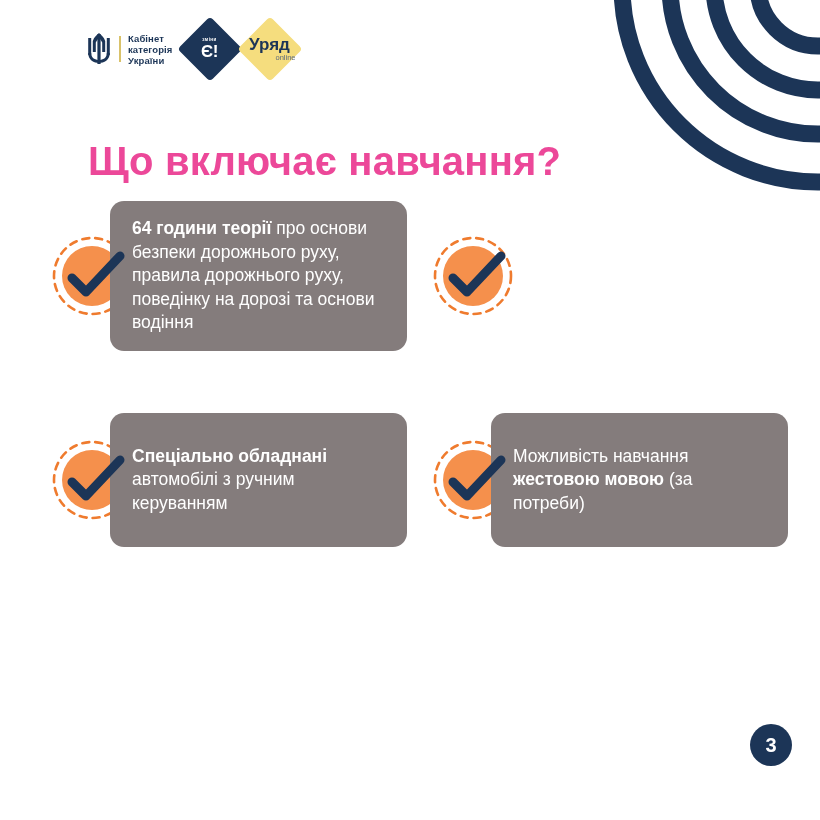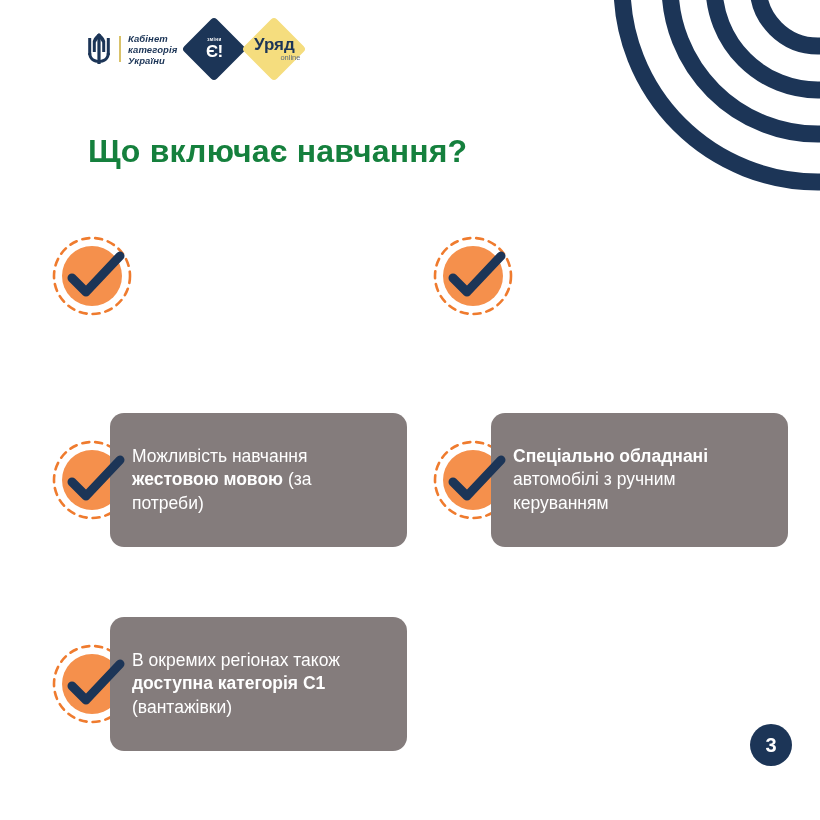--- a/index.html
+++ b/index.html
@@ -34,21 +34,20 @@
     top: 26px;
     left: 86px;
     display: flex;
     align-items: center;
     gap: 14px;
   }
   .trident-lockup {
     display: flex;
     align-items: center;
     gap: 7px;
-    font-style: italic;
   }
   .trident {
     width: 26px;
     height: 34px;
   }
   .divider-line {
     width: 2px;
     height: 26px;
     background: #d9c26a;
   }
@@ -109,23 +108,23 @@
     display: block;
     margin-top: 1px;
     margin-left: 32px;
   }
 
   
   .title {
     position: absolute;
     top: 112px;
     left: 88px;
-    font-size: 32px;
-    font-weight: bold;
-    color: #15803d;
+    font-size: 40px;
+    font-weight: bold;
+    color: #ec4899;
     letter-spacing: 0.2px;
     white-space: nowrap;
   }
 
   
   .grid {
     position: absolute;
     top: 196px;
     left: 48px;
     width: 740px;
@@ -252,20 +251,23 @@
 
   <h1 class="title">Що включає навчання?</h1>
 
   <div class="grid">
 
     <div class="item tall">
       <svg class="check-badge" viewBox="0 0 88 88">
         <circle cx="44" cy="44" r="38" fill="none" stroke="#ef7b2e" stroke-width="2.6" stroke-dasharray="7 6" stroke-linecap="round"></circle>
         <circle cx="44" cy="44" r="30" fill="#f5904c"></circle>
       </svg>
+      <div class="card">
+        <span><b>64 години теорії</b><span> про основи безпеки дорожнього руху, правила дорожнього руху, поведінку на дорозі та основи водіння</span></span>
+      </div>
       <svg class="check-stroke" viewBox="0 0 118 88">
         <path d="M24 46 L38 60 L72 24" fill="none" stroke="#1c3557" stroke-width="9" stroke-linecap="round" stroke-linejoin="round"></path>
       </svg>
     </div>
 
     <div class="item">
       <svg class="check-badge" viewBox="0 0 88 88">
         <circle cx="44" cy="44" r="38" fill="none" stroke="#ef7b2e" stroke-width="2.6" stroke-dasharray="7 6" stroke-linecap="round"></circle>
         <circle cx="44" cy="44" r="30" fill="#f5904c"></circle>
       </svg>
@@ -274,50 +276,38 @@
       </svg>
     </div>
 
 
     <div class="item">
       <svg class="check-badge" viewBox="0 0 88 88">
         <circle cx="44" cy="44" r="38" fill="none" stroke="#ef7b2e" stroke-width="2.6" stroke-dasharray="7 6" stroke-linecap="round"></circle>
         <circle cx="44" cy="44" r="30" fill="#f5904c"></circle>
       </svg>
       <div class="card">
-        <span><span>Можливість навчання </span><b>жестовою мовою</b><span> (за потреби)</span></span>
+        <span><b>Спеціально обладнані</b><span> автомобілі з ручним керуванням</span></span>
       </div>
       <svg class="check-stroke" viewBox="0 0 118 88">
         <path d="M24 46 L38 60 L72 24" fill="none" stroke="#1c3557" stroke-width="9" stroke-linecap="round" stroke-linejoin="round"></path>
       </svg>
     </div>
 
     <div class="item">
       <svg class="check-badge" viewBox="0 0 88 88">
         <circle cx="44" cy="44" r="38" fill="none" stroke="#ef7b2e" stroke-width="2.6" stroke-dasharray="7 6" stroke-linecap="round"></circle>
         <circle cx="44" cy="44" r="30" fill="#f5904c"></circle>
       </svg>
       <div class="card">
-        <span><b>Спеціально обладнані</b><span> автомобілі з ручним керуванням</span></span>
+        <span><span>Можливість навчання </span><b>жестовою мовою</b><span> (за потреби)</span></span>
       </div>
       <svg class="check-stroke" viewBox="0 0 118 88">
         <path d="M24 46 L38 60 L72 24" fill="none" stroke="#1c3557" stroke-width="9" stroke-linecap="round" stroke-linejoin="round"></path>
       </svg>
     </div>
 
-    <div class="item">
-      <svg class="check-badge" viewBox="0 0 88 88">
-        <circle cx="44" cy="44" r="38" fill="none" stroke="#ef7b2e" stroke-width="2.6" stroke-dasharray="7 6" stroke-linecap="round"></circle>
-        <circle cx="44" cy="44" r="30" fill="#f5904c"></circle>
-      </svg>
-      <div class="card">
-        <span><span>В окремих регіонах також </span><b>доступна категорія С1</b><span> (вантажівки)</span></span>
-      </div>
-      <svg class="check-stroke" viewBox="0 0 118 88">
-        <path d="M24 46 L38 60 L72 24" fill="none" stroke="#1c3557" stroke-width="9" stroke-linecap="round" stroke-linejoin="round"></path>
-      </svg>
-    </div>
 
   </div>
 
   <div class="page-badge">3</div>
 
 </div>
 
 </body></html>

